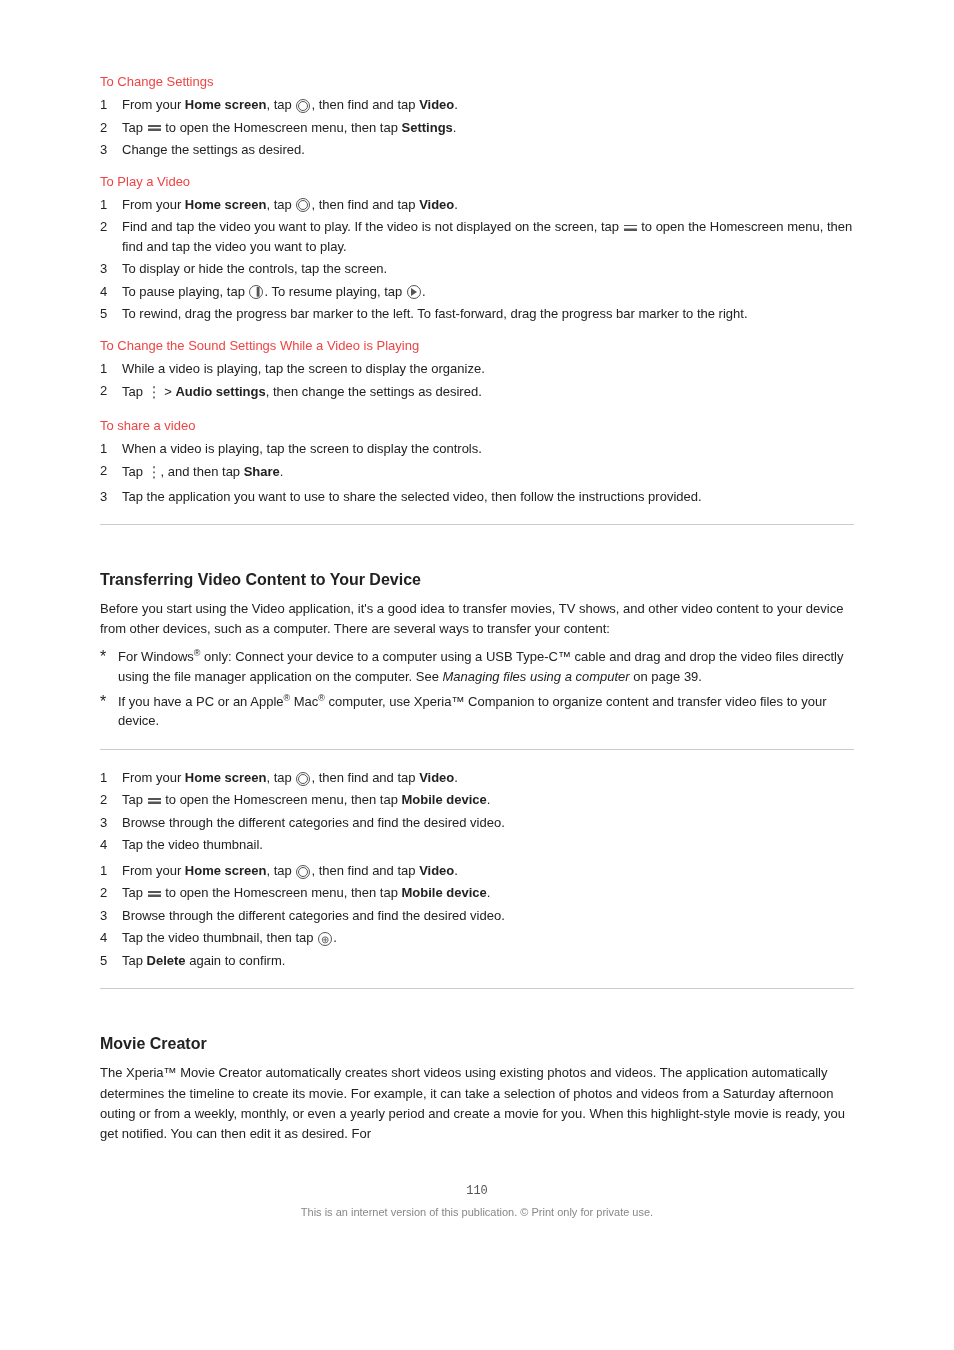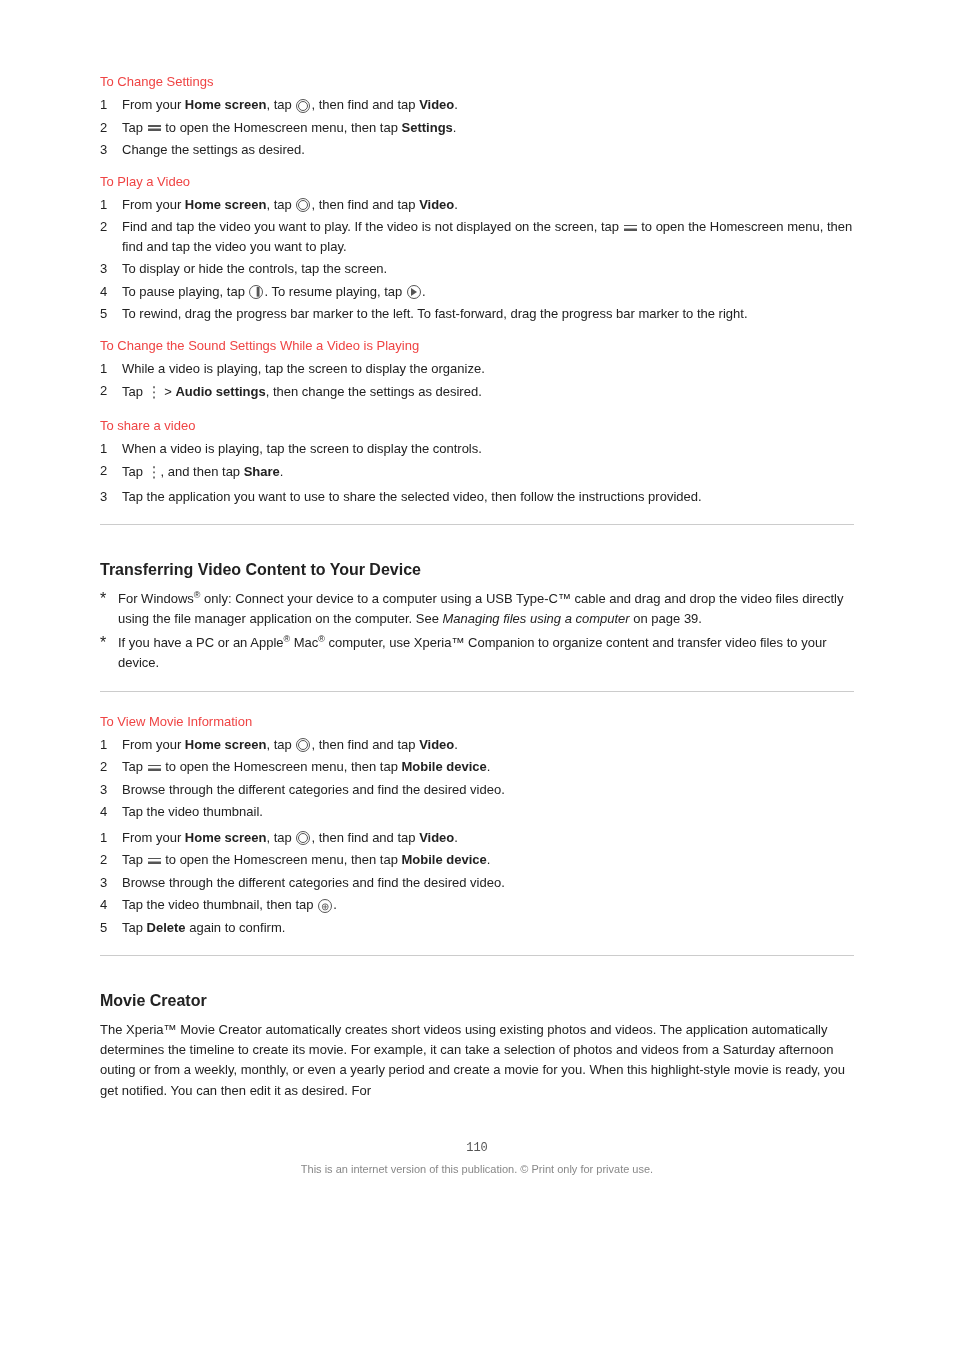--- a/index.html
+++ b/index.html
@@ -72,21 +72,21 @@
       color: #222;
       margin-top: -2px;
     }
     .bullet-content {
       flex: 1;
       font-size: 13px;
       line-height: 1.5;
     }
     .section-block {
       border-top: 1px solid #ccc;
-      padding-top: 8px;
+      padding-top: 18px;
       margin-top: 18px;
       margin-bottom: 10px;
     }
     .page-number {
       text-align: center;
       font-size: 12px;
       color: #555;
       margin-top: 40px;
       font-family: Liberation Mono, monospace;
     }
@@ -285,36 +285,36 @@
       </li>
       <li>
         <span class="list-num">3</span>
         <span class="list-content">Tap the application you want to use to share the selected video, then follow the instructions provided.</span>
       </li>
     </ol>
   </div>
 
   <div class="section-block">
     <div class="section-heading">Transferring Video Content to Your Device</div>
+    <p class="para">Before you start using the Video application, it's a good idea to transfer movies, TV shows, and other video content to your device from other devices, such as a computer. There are several ways to transfer your content:</p>
     <ul class="bullet-list">
       <li>
         <span class="bullet-marker">*</span>
         <span class="bullet-content">For Windows<sup>®</sup> only: Connect your device to a computer using a USB Type-C™ cable and drag and drop the video files directly using the file manager application on the computer. See <span class="italic">Managing files using a computer</span> on page 39.</span>
       </li>
       <li>
         <span class="bullet-marker">*</span>
         <span class="bullet-content">If you have a PC or an Apple<sup>®</sup> Mac<sup>®</sup> computer, use Xperia™ Companion to organize content and transfer video files to your device.</span>
       </li>
     </ul>
   </div>
 
   <div class="section-block">
 
     <div>
-      <div class="sub-heading">To View Movie Information</div>
       <ol class="ordered-list">
         <li>
           <span class="list-num">1</span>
           <span class="list-content">From your <strong>Home screen</strong>, tap <span class="icon-grid"></span>, then find and tap <strong>Video</strong>.</span>
         </li>
         <li>
           <span class="list-num">2</span>
           <span class="list-content">Tap <span class="icon-menu"></span> to open the Homescreen menu, then tap <strong>Mobile device</strong>.</span>
         </li>
         <li>

